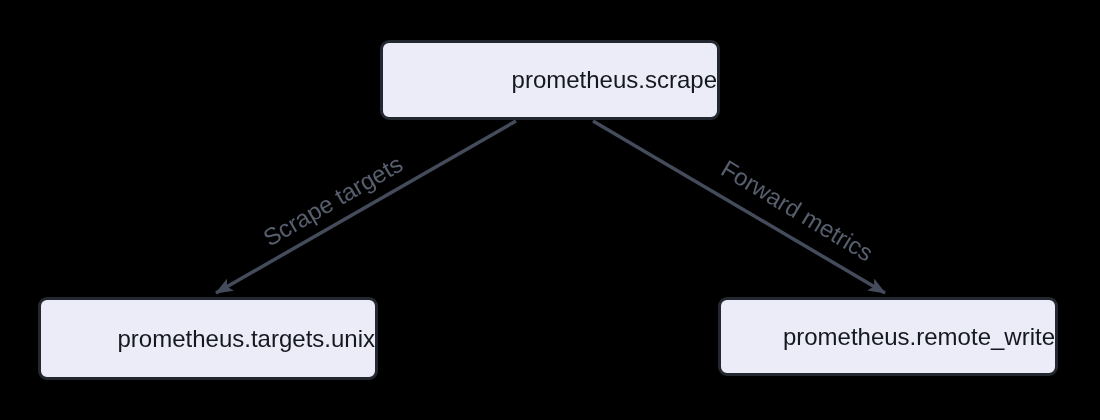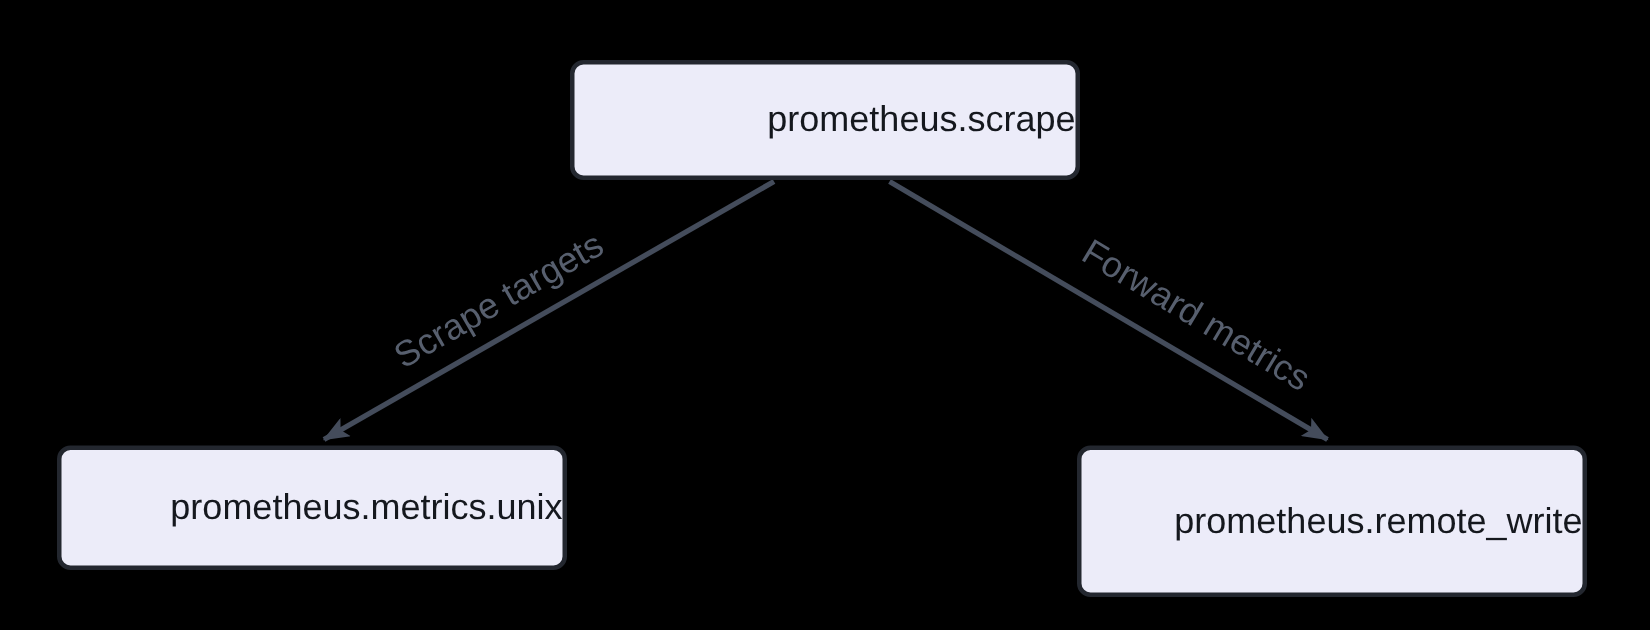--- a/index.html
+++ b/index.html
@@ -40,21 +40,21 @@
     display: flex;
     align-items: center;
     justify-content: flex-end;
     color: var(--node-text, #15181E);
     font-size: 24px;
     line-height: 1;
     white-space: nowrap;
   }
   .node-scrape      { left: 380px; top: 40px;  width: 340px; height: 80px; }
   .node-exporter    { left: 38px;  top: 297px; width: 340px; height: 83px; }
-  .node-remotewrite { left: 718px; top: 297px; width: 340px; height: 101px; }
+  .node-remotewrite { left: 718px; top: 297px; width: 340px; height: 79px; }
   .edge-label {
     position: absolute;
     color: var(--edge-label, #575F6E);
     font-size: 24px;
     line-height: 1;
     white-space: nowrap;
     transform-origin: center center;
   }
   .edge-label-left {
     left: 333px;
@@ -84,20 +84,20 @@
 
   <div class="edge-label edge-label-left">Scrape targets</div>
 
   <div class="edge-label edge-label-right">Forward metrics</div>
 
   <div class="node node-scrape">
     <span>prometheus.scrape</span>
   </div>
 
   <div class="node node-exporter">
-    <span>prometheus.metrics.unix</span>
+    <span>prometheus.targets.unix</span>
   </div>
 
   <div class="node node-remotewrite">
     <span>prometheus.remote_write</span>
   </div>
 
 </div>
 
 </body></html>

